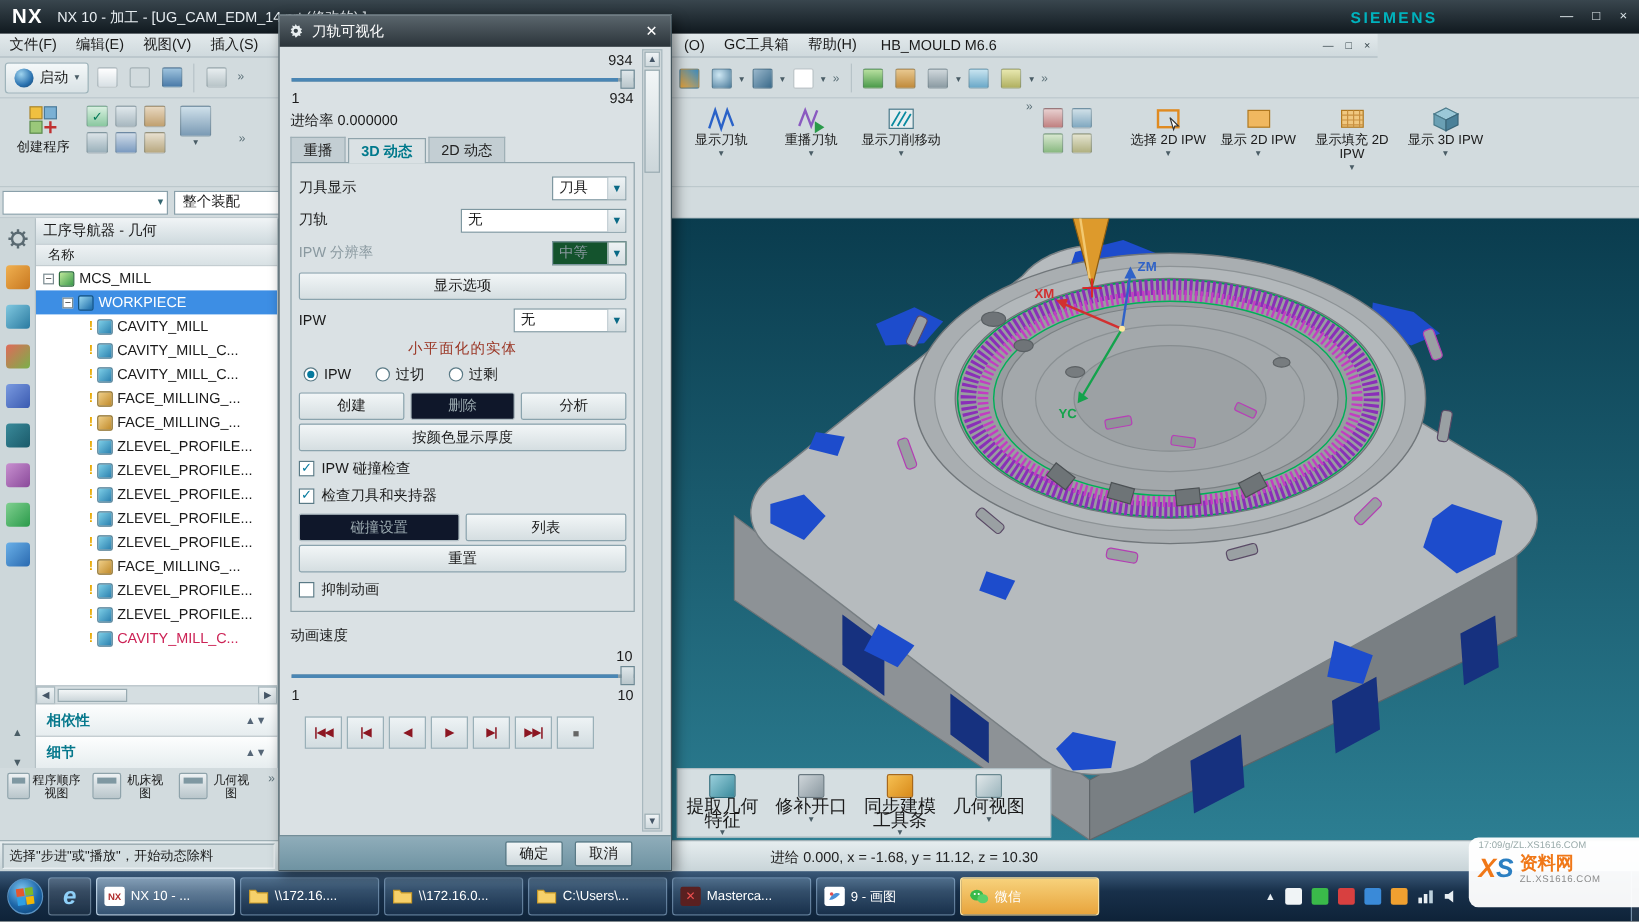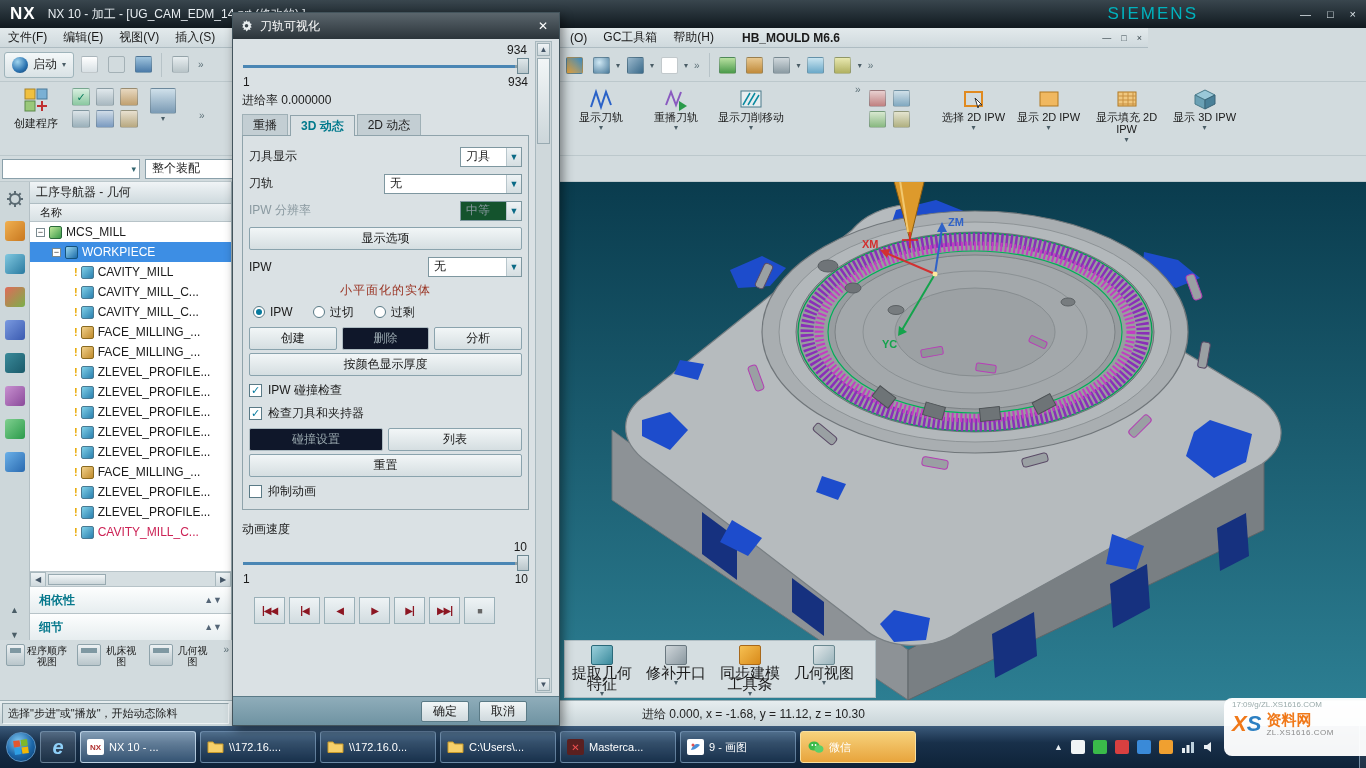--- a/index.html
+++ b/index.html
@@ -3,28 +3,28 @@
 <meta charset="utf-8">
 <style>
 *{margin:0;padding:0;box-sizing:border-box}
 body{background:#444}
 .screen{position:relative;width:1366px;height:768px;background:#d2dbde;font-family:"Liberation Sans","DejaVu Sans",sans-serif;font-size:12px;color:#1a1a1a;overflow:hidden}
 .abs{position:absolute}
 
 .titlebar{left:0;top:0;width:1366px;height:28px;background:linear-gradient(#39464e,#10191f);display:flex;align-items:center;color:#fff;z-index:5}
 .nxlogo{font-size:17px;font-weight:bold;letter-spacing:1px;margin:0 12px 0 10px}
 .tb-title{font-size:12px;color:#e8eef2}
-.brand{position:absolute;right:168px;color:#00b2bd;font-weight:normal;letter-spacing:2px;font-size:17px}
+.brand{position:absolute;right:168px;color:#00b2bd;font-weight:bold;letter-spacing:2px;font-size:13px}
 .winbtns{position:absolute;right:10px;display:flex;gap:16px;font-size:11px;color:#dfe8ec}
 .winbtns span{cursor:default}
 
 .menubar{left:0;top:28px;width:1148px;height:20px;background:linear-gradient(#e3eaec,#cfd9dd);border-bottom:1px solid #aebcc2;display:flex;align-items:center;z-index:4}
 .mitem{padding:0 8px;height:100%;display:flex;align-items:center}
 .menu-right{position:absolute;left:562px;top:0;height:100%;display:flex;align-items:center}
-.envname{font-weight:bold;margin-left:20px}
+.envname{font-weight:normal;margin-left:12px}
 .docbtns{position:absolute;right:6px;top:0;height:100%;display:flex;gap:10px;align-items:center;font-size:9px;color:#38464c}
 
 .ribbon1{left:0;top:48px;width:1366px;height:34px;border-bottom:1px solid #bcc8cc;display:flex;align-items:center;gap:3px;padding:0 4px}
 .startbtn{display:flex;align-items:center;gap:5px;border:1px solid #9fb4bb;border-radius:3px;height:26px;padding:12px 7px;background:linear-gradient(#f4f8f9,#d9e2e5)}
 .sphere{width:16px;height:16px;border-radius:50%;background:radial-gradient(circle at 35% 30%,#9fd4ee,#2a72b0 60%,#143d66)}
 .ic{width:24px;height:24px;border-radius:2px;display:flex;align-items:center;justify-content:center}
 .g{width:17px;height:17px;border-radius:2px;border:1px solid rgba(80,100,110,.35)}
 .chv{color:#5c7078;font-size:10px;padding:0 3px}
 .sep{width:1px;height:24px;background:#b7c3c8;margin:0 3px}
 .r1right{position:absolute;left:562px;top:48px;height:34px;display:flex;align-items:center;gap:3px}

